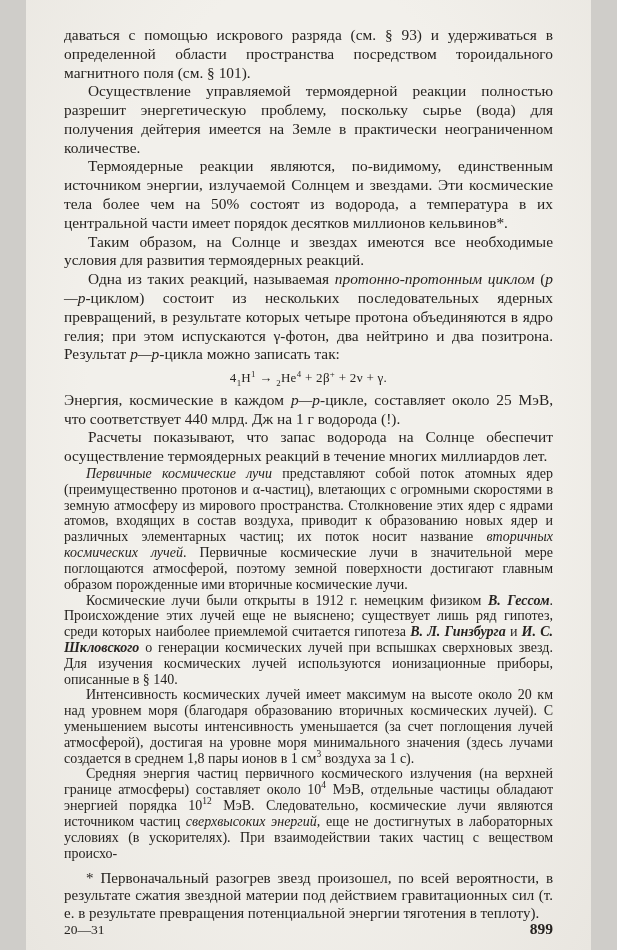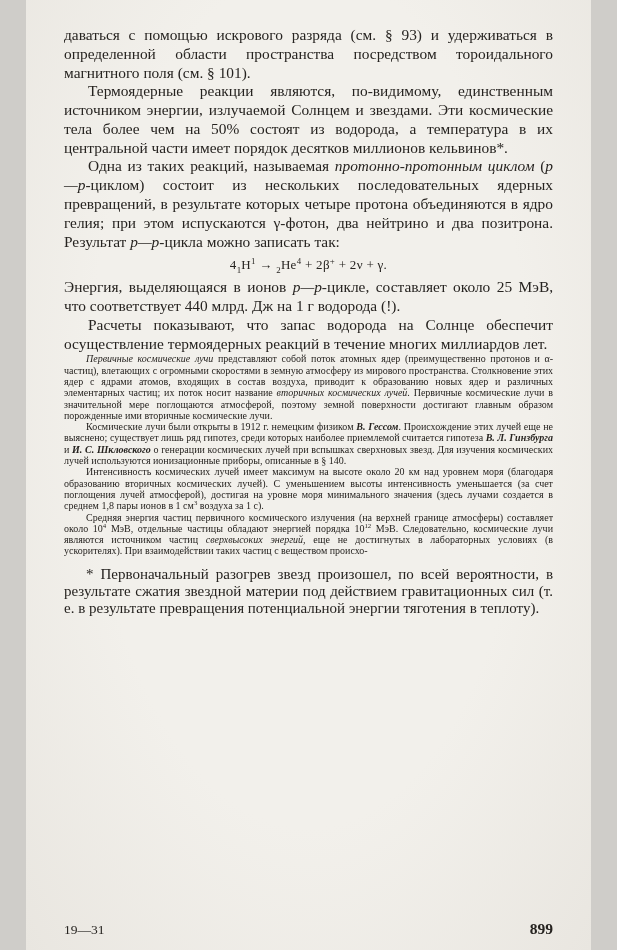--- a/index.html
+++ b/index.html
@@ -37,21 +37,21 @@
     letter-spacing: 0.3px;
   }
   .heading {
     font-weight: bold;
     text-align: center;
     text-indent: 0;
     font-size: 15.4px;
     margin: 17px 0 12px 0;
   }
   .small-text {
-    font-size: 10px;
+    font-size: 14px;
     line-height: 1.13;
     text-align: justify;
   }
   .small-text p {
     margin: 0;
     text-indent: 22px;
   }
   .footnote {
     margin-top: 9px;
     font-size: 15px;
@@ -82,37 +82,39 @@
   .sup { vertical-align: super; font-size: 0.68em; line-height: 0; }
   .sub { vertical-align: sub;   font-size: 0.68em; line-height: 0; }
 </style>
 </head>
 <body>
 
 <div class="page">
 
   <div class="main-text">
     <p class="noindent"><span>даваться с помощью искрового разряда (см. § 93) и удерживаться в определенной области пространства посредством тороидального магнитного поля (см. § 101).</span></p>
+    <p><span>Осуществление управляемой термоядерной реакции полностью разрешит энергетическую проблему, поскольку сырье (вода) для получения дейтерия имеется на Земле в практически неограниченном количестве.</span></p>
     <p><span>Термоядерные реакции являются, по-видимому, единственным источником энергии, излучаемой Солнцем и звездами. Эти космические тела более чем на 50% состоят из водорода, а температура в их центральной части имеет порядок десятков миллионов кельвинов*.</span></p>
+    <p><span>Таким образом, на Солнце и звездах имеются все необходимые условия для развития термоядерных реакций.</span></p>
     <p><span>Одна из таких реакций, называемая </span><span class="i">протонно-протонным циклом</span><span> (</span><span class="i">р—р</span><span>-циклом) состоит из нескольких последовательных ядерных превращений, в результате которых четыре протона объединяются в ядро гелия; при этом испускаются γ-фотон, два нейтрино и два позитрона. Результат </span><span class="i">р—р</span><span>-цикла можно записать так:</span></p>
     <p class="formula"><span>4</span><span class="sub">1</span><span>H</span><span class="sup">1</span><span> → </span><span class="sub">2</span><span>He</span><span class="sup">4</span><span> + 2β</span><span class="sup">+</span><span> + 2ν + γ.</span></p>
-    <p class="noindent"><span>Энергия, выделяющаяся в ионов </span><span class="i">р—р</span><span>-цикле, составляет около 25 МэВ, что соответствует 440 млрд. Дж на 1 г водорода (!).</span></p>
+    <p class="noindent"><span>Энергия, космические в каждом </span><span class="i">р—р</span><span>-цикле, составляет около 25 МэВ, что соответствует 440 млрд. Дж на 1 г водорода (!).</span></p>
     <p><span>Расчеты показывают, что запас водорода на Солнце обеспечит осуществление термоядерных реакций в течение многих миллиардов лет.</span></p>
   </div>
 
 
   <div class="small-text">
     <p><span class="i">Первичные космические лучи</span><span> представляют собой поток атомных ядер (преимущественно протонов и α-частиц), влетающих с огромными скоростями в земную атмосферу из мирового пространства. Столкновение этих ядер с ядрами атомов, входящих в состав воздуха, приводит к образованию новых ядер и различных элементарных частиц; их поток носит название </span><span class="i">вторичных космических лучей</span><span>. Первичные космические лучи в значительной мере поглощаются атмосферой, поэтому земной поверхности достигают главным образом порожденные ими вторичные космические лучи.</span></p>
     <p><span>Космические лучи были открыты в 1912 г. немецким физиком </span><span class="bi">В. Гессом</span><span>. Происхождение этих лучей еще не выяснено; существует лишь ряд гипотез, среди которых наиболее приемлемой считается гипотеза </span><span class="bi">В. Л. Гинзбурга</span><span> и </span><span class="bi">И. С. Шкловского</span><span> о генерации космических лучей при вспышках сверхновых звезд. Для изучения космических лучей используются ионизационные приборы, описанные в § 140.</span></p>
     <p><span>Интенсивность космических лучей имеет максимум на высоте около 20 км над уровнем моря (благодаря образованию вторичных космических лучей). С уменьшением высоты интенсивность уменьшается (за счет поглощения лучей атмосферой), достигая на уровне моря минимального значения (здесь лучами создается в среднем 1,8 пары ионов в 1 см</span><span class="sup">3</span><span> воздуха за 1 с).</span></p>
     <p><span>Средняя энергия частиц первичного космического излучения (на верхней границе атмосферы) составляет около 10</span><span class="sup">4</span><span> МэВ, отдельные частицы обладают энергией порядка 10</span><span class="sup">12</span><span> МэВ. Следовательно, космические лучи являются источником частиц </span><span class="i">сверхвысоких энергий</span><span>, еще не достигнутых в лабораторных условиях (в ускорителях). При взаимодействии таких частиц с веществом происхо-</span></p>
   </div>
 
   <div class="footnote">
     <p><span>* Первоначальный разогрев звезд произошел, по всей вероятности, в результате сжатия звездной материи под действием гравитационных сил (т. е. в результате превращения потенциальной энергии тяготения в теплоту).</span></p>
   </div>
 
   <div class="page-footer">
-    <span>19—31</span>
+    <span>20—31</span>
     <span class="pageno">899</span>
   </div>
 
 </div>
 
 </body></html>

